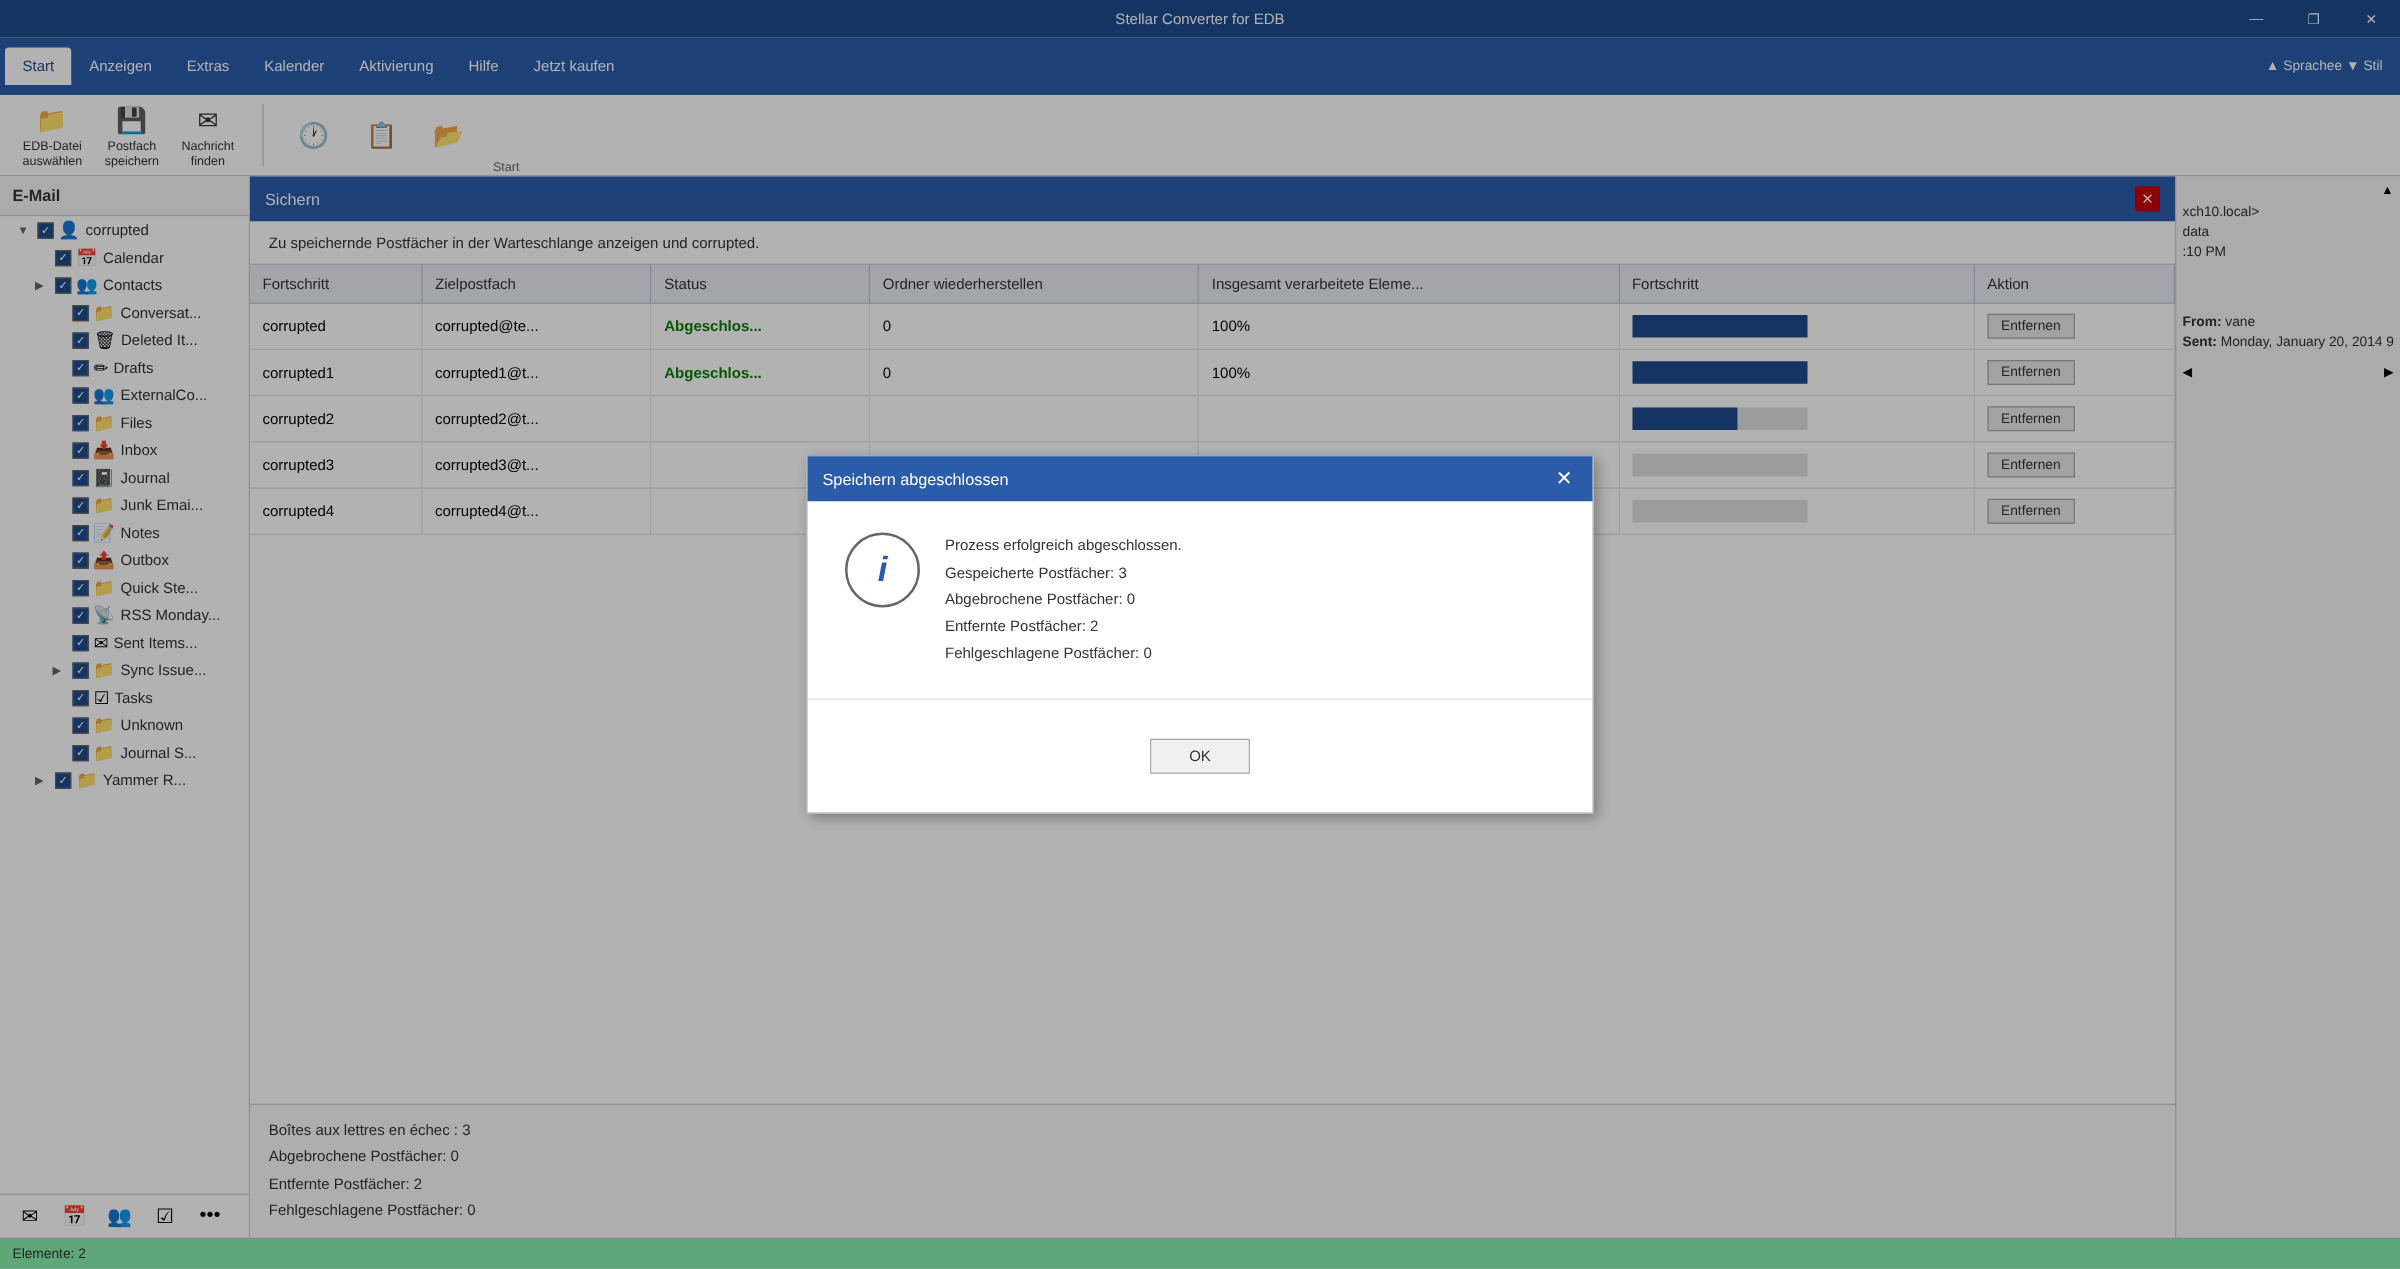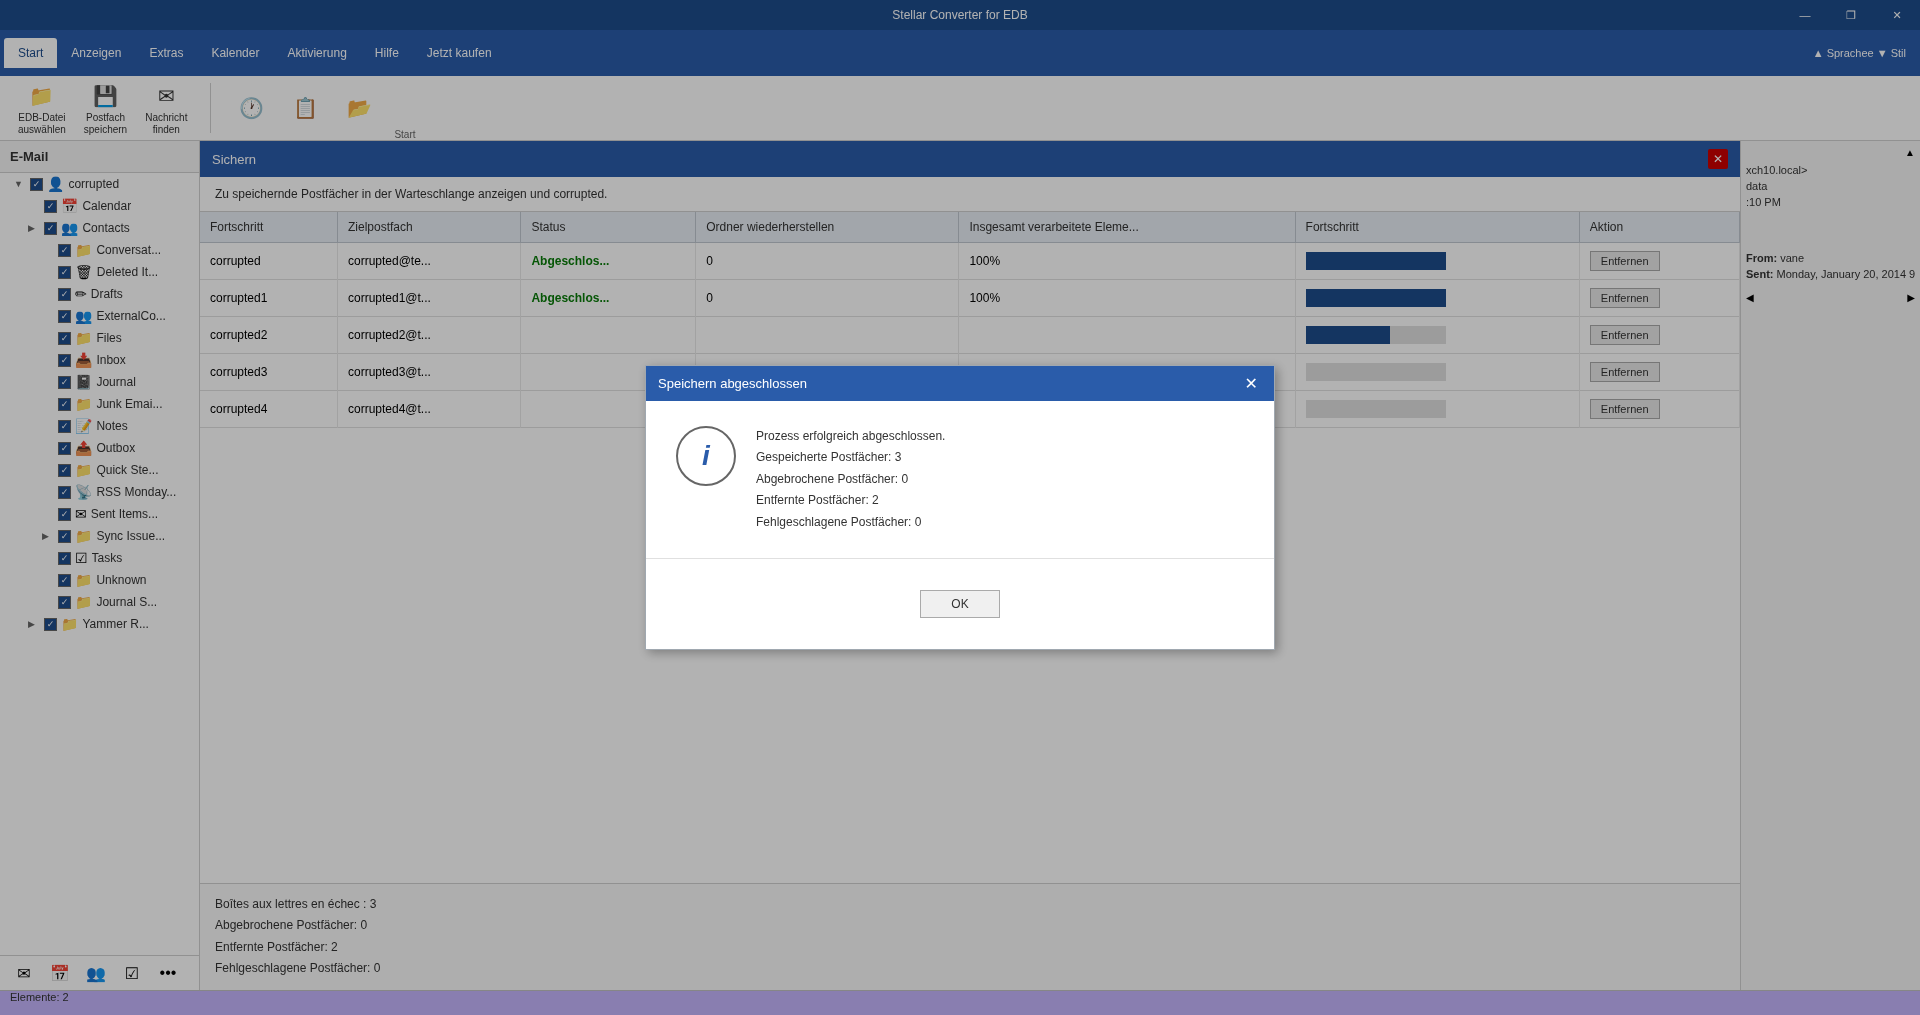--- a/index.html
+++ b/index.html
@@ -267,24 +267,24 @@
       border-left: 1px solid #d0d0d0;
       overflow: hidden;
       flex-shrink: 0;
       padding: 5px;
       font-size: 11px;
     }
 
     
     .status-bar {
       height: 25px;
-      background: #c4b5fd;
+      background: #86efac;
       border-top: 1px solid #c0c0c0;
       display: flex;
-      align-items: flex-start;
+      align-items: center;
       padding: 0 10px;
       font-size: 11px;
       color: #333;
     }
 
     
     .modal-overlay {
       position: fixed;
       top: 0; left: 0; right: 0; bottom: 0;
       background: rgba(0,0,0,0.3);

